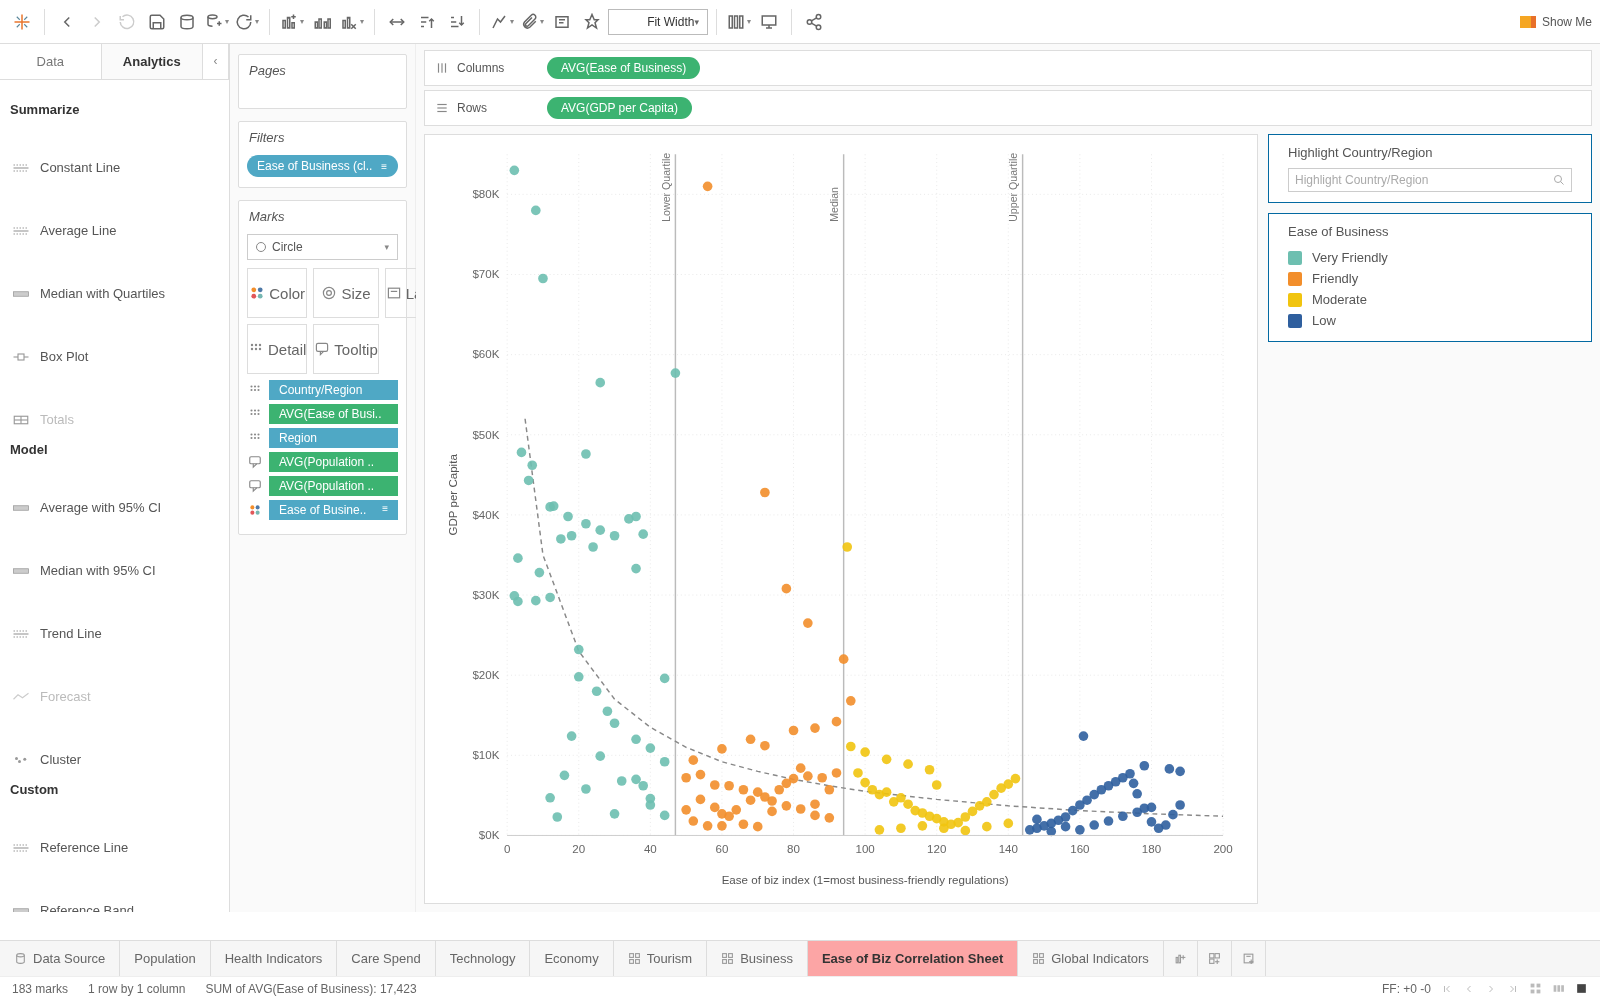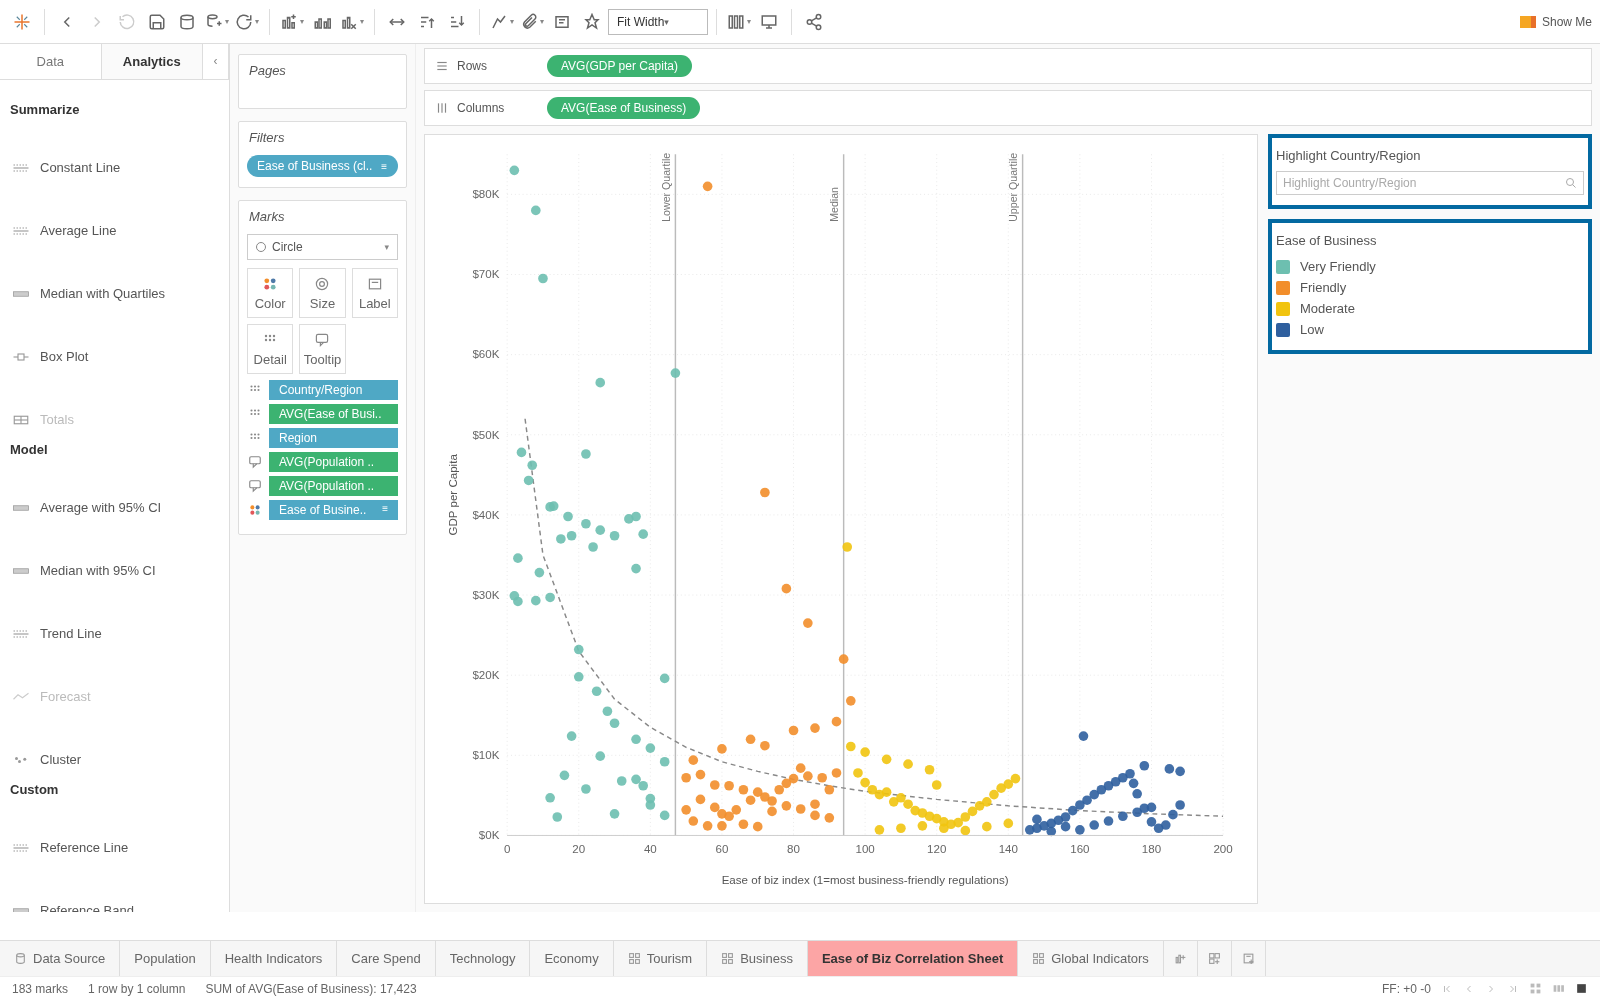--- a/index.html
+++ b/index.html
@@ -6,21 +6,21 @@
 body { font-family: -apple-system, BlinkMacSystemFont, "Segoe UI", Arial, sans-serif; font-size: 12px; color: #333; background: #fff; overflow: hidden; width: 1600px; height: 1000px; }
 .app { display: flex; flex-direction: column; height: 1000px; width: 1600px; }
 
 
 .toolbar { height: 44px; border-bottom: 1px solid #ddd; display: flex; align-items: center; padding: 0 8px; gap: 2px; }
 .toolbar .sep { width: 1px; height: 26px; background: #ddd; margin: 0 6px; }
 .tbtn { width: 28px; height: 28px; display: flex; align-items: center; justify-content: center; color: #666; cursor: pointer; border-radius: 3px; position: relative; }
 .tbtn svg { width: 18px; height: 18px; }
 .tbtn.caret::after { content: '▾'; font-size: 8px; color: #888; margin-left: 2px; }
 .tbtn.disabled { color: #ccc; }
-.fit-select { display: flex; align-items: center; border: 1px solid #bbb; height: 26px; padding: 0 8px; min-width: 100px; justify-content: flex-start; font-size: 12px; cursor: pointer; }
+.fit-select { display: flex; align-items: center; border: 1px solid #bbb; height: 26px; padding: 0 8px; min-width: 100px; justify-content: flex-end; font-size: 12px; cursor: pointer; }
 .fit-select::after { content: '▾'; font-size: 9px; color: #666; }
 .toolbar-right { margin-left: auto; display: flex; align-items: center; gap: 6px; cursor: pointer; color: #555; }
 .showme-icon { width: 16px; height: 12px; background: linear-gradient(to right, #f5a623 0 33%, #f5a623 33% 66%, #e8702a 66% 100%); }
 
 
 .main { flex: 1; display: flex; overflow: hidden; }
 
 
 .sidepanel { width: 230px; border-right: 1px solid #ddd; display: flex; flex-direction: column; }
 .sp-tabs { display: flex; border-bottom: 1px solid #ddd; }
@@ -38,21 +38,21 @@
 .cards-col { width: 186px; padding: 10px 8px; display: flex; flex-direction: column; gap: 12px; background: #fafafa; border-right: 1px solid #eee; }
 .card { background: #fff; border: 1px solid #ddd; border-radius: 2px; }
 .card-title { padding: 8px 10px 6px; font-size: 13px; color: #555; font-style: italic; }
 .card-body { padding: 4px 8px 10px; }
 .filter-pill { background: #4fa8c5; color: #fff; border-radius: 11px; padding: 4px 10px; font-size: 12px; display: flex; align-items: center; justify-content: space-between; }
 .filter-pill .bars { font-size: 10px; letter-spacing: 1px; }
 .marks-type { border: 1px solid #ccc; height: 26px; display: flex; align-items: center; padding: 0 8px; gap: 6px; font-size: 12px; color: #555; justify-content: space-between; margin-bottom: 8px; cursor: pointer; }
 .marks-type .circ { width: 10px; height: 10px; border: 1px solid #888; border-radius: 50%; }
 .marks-type::after { content: '▾'; font-size: 9px; color: #888; }
 .marks-grid { display: grid; grid-template-columns: repeat(3, 1fr); gap: 6px; margin-bottom: 6px; }
-.mark-cell { border: 1px solid #ddd; height: 50px; display: flex; flex-direction: column; align-items: center; justify-content: center; gap: 4px; font-size: 13px; color: #666; cursor: pointer; }
+.mark-cell { border: 1px solid #ddd; height: 50px; display: flex; align-items: center; justify-content: center; gap: 4px; font-size: 15px; color: #666; cursor: pointer; }
 .mark-cell svg { width: 16px; height: 16px; }
 .mark-pill { display: flex; align-items: center; gap: 6px; margin: 4px 0; }
 .mark-pill .micn { width: 16px; height: 14px; display:flex; align-items:center; justify-content:center; color:#888; }
 .mark-pill .micn svg { width:14px; height:14px; }
 .pill { flex: 1; border-radius: 0; padding: 3px 10px; font-size: 12px; color: #fff; white-space: nowrap; overflow: hidden; text-overflow: ellipsis; }
 .pill.blue { background: #4fa8c5; }
 .pill.green { background: #3cb371; }
 .pill .bars { float:right; font-size:10px; }
 
 
@@ -62,21 +62,21 @@
 .shelf-label { display: flex; align-items: center; gap: 8px; width: 100px; color: #555; }
 .shelf-label svg { width: 14px; height: 14px; color: #888; }
 .shelf-pill { background: #3cb371; color: #fff; border-radius: 12px; padding: 4px 14px; font-size: 12px; }
 
 .viz-wrap { flex: 1; display: flex; gap: 10px; padding: 8px; overflow: hidden; }
 .viz { flex: 1; background: #fff; border: 1px solid #ddd; position: relative; }
 #chart-svg { width: 100%; height: 100%; }
 
 
 .rightcol { width: 324px; display: flex; flex-direction: column; gap: 10px; }
-.rpanel { background: #fff; border: 4px solid #0369a1; padding: 10px 4px; }
+.rpanel { background: #fff; border: 1px solid #0369a1; padding: 10px 19px; }
 .rpanel-title { font-size: 13px; color: #555; margin-bottom: 8px; }
 .search-box { border: 1px solid #ccc; height: 24px; display: flex; align-items: center; padding: 0 6px; color: #aaa; font-size: 12px; justify-content: space-between; }
 .legend-row { display: flex; align-items: center; gap: 10px; padding: 3px 0; font-size: 13px; color: #555; }
 .legend-sq { width: 14px; height: 14px; border-radius: 2px; }
 
 
 .bottom-tabs { height: 36px; border-top: 1px solid #ddd; display: flex; align-items: stretch; background: #f6f6f6; margin-top: 28px; }
 .btab { padding: 0 14px; display: flex; align-items: center; gap: 6px; font-size: 13px; color: #666; border-right: 1px solid #ddd; cursor: pointer; }
 .btab.active { background: #fca5a5; font-weight: 600; color: #333; }
 .btab svg { width: 13px; height: 13px; color: #999; }
@@ -541,41 +541,41 @@
                   </svg>
                 </span>
                 <span class="pill blue">Ease of Busine..<span class="bars">≡</span></span>
               </div>
             </div>
       </div>
     </div>
   </div>
 
   <div class="canvas">
+    <div class="shelf">
+      <div class="shelf-label">
+            <svg viewBox="0 0 24 24" fill="none" stroke="currentColor" stroke-width="2">
+              <line x1="6" y1="4" x2="6" y2="20"></line>
+              <line x1="12" y1="4" x2="12" y2="20"></line>
+              <line x1="18" y1="4" x2="18" y2="20"></line>
+            </svg>
+            <span>Columns</span>
+          </div>
+      <div class="shelf-pill">AVG(Ease of Business)</div>
+    </div>
     <div class="shelf rows">
       <div class="shelf-label">
             <svg viewBox="0 0 24 24" fill="none" stroke="currentColor" stroke-width="2">
               <line x1="4" y1="6" x2="20" y2="6"></line>
               <line x1="4" y1="12" x2="20" y2="12"></line>
               <line x1="4" y1="18" x2="20" y2="18"></line>
             </svg>
             <span>Rows</span>
           </div>
       <div class="shelf-pill">AVG(GDP per Capita)</div>
-    </div>
-    <div class="shelf">
-      <div class="shelf-label">
-            <svg viewBox="0 0 24 24" fill="none" stroke="currentColor" stroke-width="2">
-              <line x1="6" y1="4" x2="6" y2="20"></line>
-              <line x1="12" y1="4" x2="12" y2="20"></line>
-              <line x1="18" y1="4" x2="18" y2="20"></line>
-            </svg>
-            <span>Columns</span>
-          </div>
-      <div class="shelf-pill">AVG(Ease of Business)</div>
     </div>
     <div class="viz-wrap">
       <div class="viz">
         <svg id="chart-svg" viewBox="0 0 832 796">
               <line x1="70" y1="726" x2="812" y2="726" stroke="#e8e8e8" stroke-dasharray="1 3"></line>
               <text class="tick-label" x="62" y="730" text-anchor="end">$0K</text>
               <line x1="70" y1="642.9411764705883" x2="812" y2="642.9411764705883" stroke="#e8e8e8" stroke-dasharray="1 3"></line>
               <text class="tick-label" x="62" y="646.9411764705883" text-anchor="end">$10K</text>
               <line x1="70" y1="559.8823529411765" x2="812" y2="559.8823529411765" stroke="#e8e8e8" stroke-dasharray="1 3"></line>
               <text class="tick-label" x="62" y="563.8823529411765" text-anchor="end">$20K</text>

